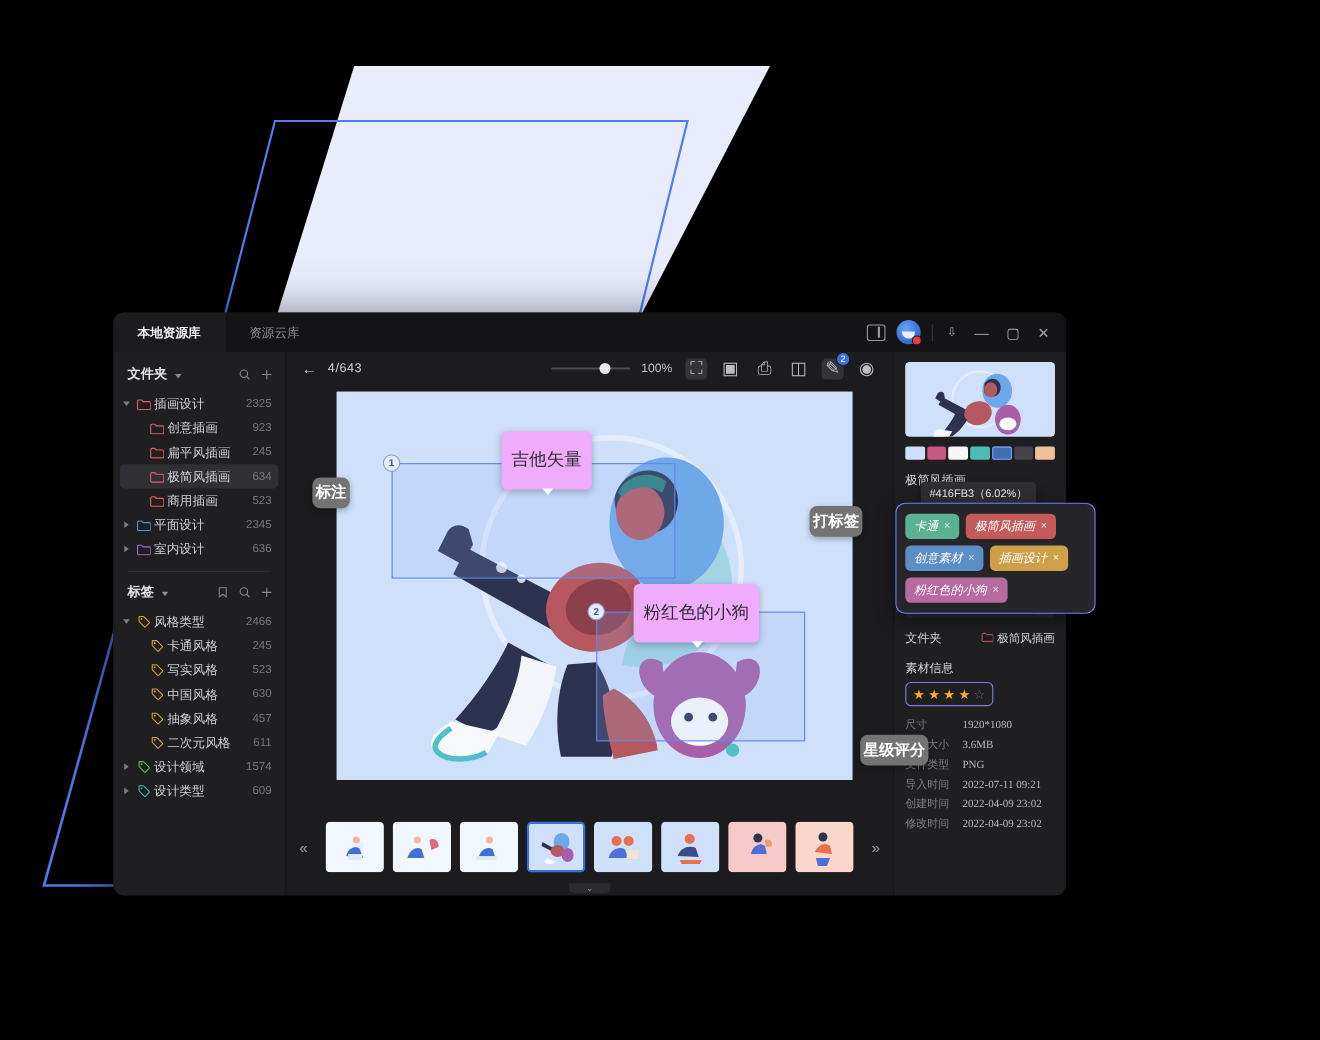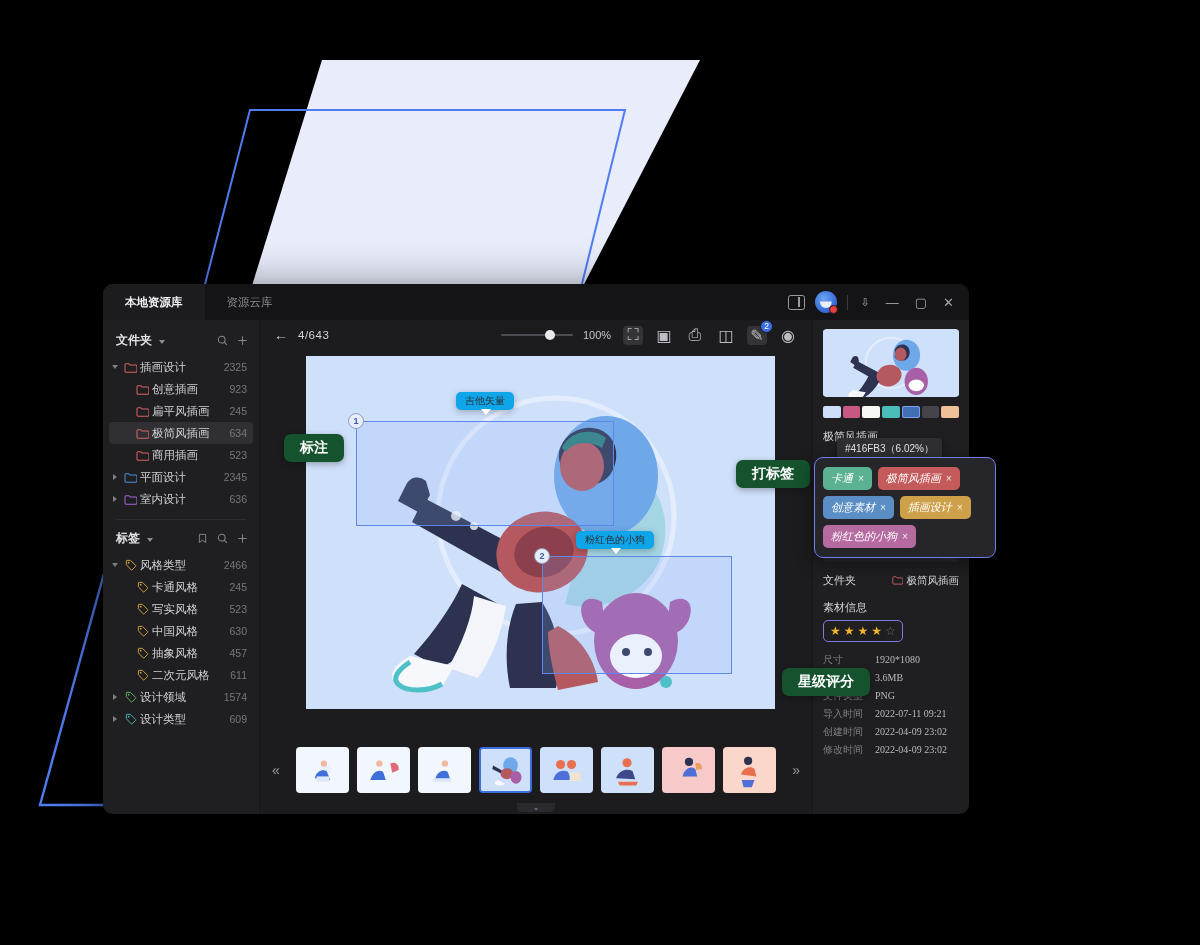--- a/index.html
+++ b/index.html
@@ -151,33 +151,33 @@
     background: #cfe0fb; overflow: hidden;
   }
   .anno-rect { position: absolute; border: 1.3px solid #5f87e8; background: rgba(140,175,245,.18); }
   .marker {
     position: absolute; width: 16px; height: 16px; border-radius: 50%;
     background: #e6ecf8; border: 1.4px solid #8f9ec4; color: #3b5fa8;
     font-size: 9px; display: flex; align-items: center; justify-content: center;
     font-weight: bold; z-index: 6;
   }
   .tip {
-    position: absolute; background: #0ea5e9; border-radius: 5px; padding: 2px 9px;
-    font-size: 10px; color: #2c2c30; box-shadow: 0 2px 7px rgba(0,0,0,.25); z-index: 6;
+    position: absolute; background: #f0abfc; border-radius: 5px; padding: 16px 9px;
+    font-size: 16px; color: #2c2c30; box-shadow: 0 2px 7px rgba(0,0,0,.25); z-index: 6;
     white-space: nowrap;
   }
   .tip::after {
     content: ""; position: absolute; left: 50%; margin-left: -4px; bottom: -5px;
     border-left: 5px solid transparent; border-right: 5px solid transparent;
     border-top: 6px solid #fff;
   }
   
   .callout {
-    position: absolute; background: #14532d; color: #fff; font-weight: bold;
-    font-size: 14px; padding: 5px 16px; border-radius: 7px; z-index: 40;
+    position: absolute; background: #737373; color: #fff; font-weight: bold;
+    font-size: 14px; padding: 5px 3px; border-radius: 7px; z-index: 40;
     box-shadow: 0 2px 6px rgba(0,0,0,.3); white-space: nowrap;
   }
   
   .filmstrip {
     height: 66px; display: flex; align-items: center; gap: 8px; padding: 0 12px; flex: none;
   }
   .chev { color: #9c9ca2; font-size: 14px; cursor: pointer; flex: none; }
   .thumbs { display: flex; gap: 8px; flex: 1; justify-content: center; }
   .thumb {
     width: 53px; height: 46px; border-radius: 4px; overflow: hidden;

